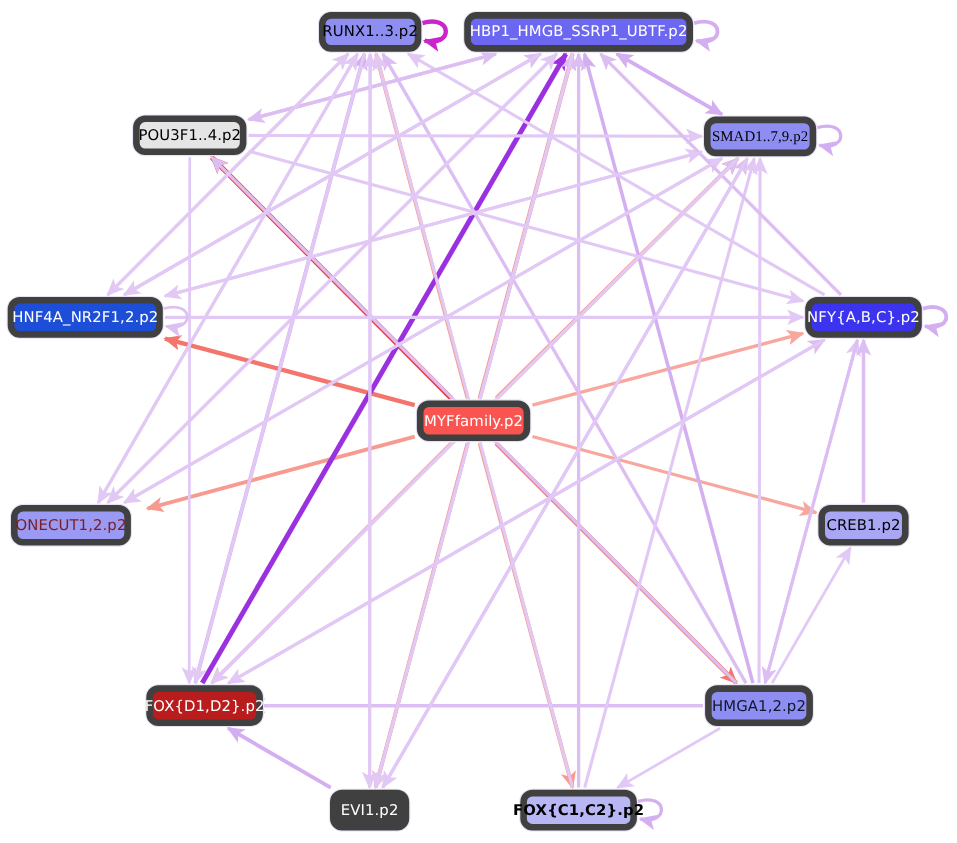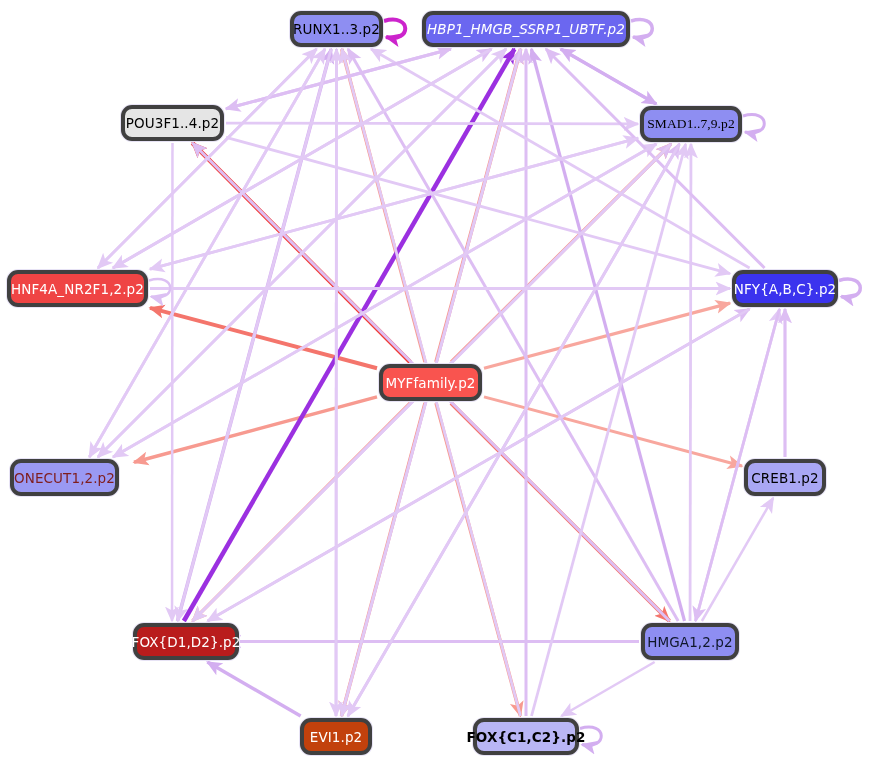--- a/index.html
+++ b/index.html
@@ -19,21 +19,21 @@
     position: absolute;
     left: 0;
     top: 0;
     width: 870px;
     height: 766px;
   }
   .node {
     position: absolute;
     box-sizing: border-box;
     border-radius: 11px;
-    border: 4px solid #404040;
+    border: 6px solid #404040;
     display: flex;
     align-items: center;
     justify-content: center;
     font-size: 13.5px;
     letter-spacing: 0.1px;
     white-space: nowrap;
     box-shadow: 0 0 0 1px #e7e3f5;
     z-index: 5;
   }
 </style>
@@ -160,50 +160,50 @@
       <path d="M 631 21 C 659 13, 659 43, 633 37" fill="none" stroke="#d3aef0" stroke-width="3.5" marker-end="url(#ah7)"></path>
       <path d="M 743 116 C 771 108, 771 138, 745 132" fill="none" stroke="#d3aef0" stroke-width="3" marker-end="url(#ah12)"></path>
       <path d="M 149 280.5 C 177 272.5, 177 302.5, 151 296.5" fill="none" stroke="#dcc0f3" stroke-width="2.5" marker-end="url(#ah16)"></path>
       <path d="M 839 280.5 C 867 272.5, 867 302.5, 841 296.5" fill="none" stroke="#d3aef0" stroke-width="3.5" marker-end="url(#ah7)"></path>
       <path d="M 580 728.5 C 608 720.5, 608 750.5, 582 744.5" fill="none" stroke="#d3aef0" stroke-width="3" marker-end="url(#ah12)"></path>
     </svg>
   <div id="node-layer">
       <div class="node" style="left: 290px; top: 11px; width: 93px; height: 36px; background: rgb(142, 142, 242); color: rgb(0, 0, 0);">
         <span>RUNX1..3.p2</span>
       </div>
-      <div class="node" style="left: 422px; top: 11px; width: 208px; height: 36px; background: rgb(107, 103, 240); color: rgb(255, 255, 255); font-style: italic;">
+      <div class="node" style="left: 422px; top: 11px; width: 208px; height: 36px; background: rgb(107, 103, 240); color: rgb(255, 255, 255);">
         <span>HBP1_HMGB_SSRP1_UBTF.p2</span>
       </div>
       <div class="node" style="left: 121px; top: 105px; width: 103px; height: 36px; background: #e5e5e5; color: rgb(0, 0, 0);">
         <span>POU3F1..4.p2</span>
       </div>
       <div class="node" style="left: 640px; top: 106px; width: 102px; height: 36px; background: rgb(142, 142, 242); color: rgb(0, 0, 0); font-family: Liberation Serif, serif;">
         <span>SMAD1..7,9.p2</span>
       </div>
-      <div class="node" style="left: 7px; top: 270px; width: 141px; height: 37px; background: #ef4444; color: rgb(255, 255, 255);">
+      <div class="node" style="left: 7px; top: 270px; width: 141px; height: 37px; background: #1d4ed8; color: rgb(255, 255, 255);">
         <span>HNF4A_NR2F1,2.p2</span>
       </div>
       <div class="node" style="left: 732px; top: 270px; width: 106px; height: 37px; background: rgb(59, 51, 238); color: rgb(255, 255, 255);">
         <span>NFY{A,B,C}.p2</span>
       </div>
       <div class="node" style="left: 379px; top: 364px; width: 103px; height: 37px; background: rgb(249, 84, 79); color: rgb(255, 255, 255);">
         <span>MYFfamily.p2</span>
       </div>
       <div class="node" style="left: 10px; top: 459px; width: 109px; height: 37px; background: rgb(154, 153, 243); color: #7f1d1d;">
         <span>ONECUT1,2.p2</span>
       </div>
       <div class="node" style="left: 744px; top: 459px; width: 82px; height: 37px; background: rgb(169, 167, 244); color: rgb(0, 0, 0);">
         <span>CREB1.p2</span>
       </div>
       <div class="node" style="left: 133px; top: 623px; width: 106px; height: 37px; background: #b91c1c; color: rgb(255, 255, 255);">
         <span>FOX{D1,D2}.p2</span>
       </div>
       <div class="node" style="left: 641px; top: 623px; width: 98px; height: 37px; background: rgb(142, 142, 242); color: #0f172a;">
         <span>HMGA1,2.p2</span>
       </div>
-      <div class="node" style="left: 300px; top: 718px; width: 72px; height: 37px; background: #c2410c; color: rgb(255, 255, 255);">
+      <div class="node" style="left: 300px; top: 718px; width: 72px; height: 37px; background: #404040; color: rgb(255, 255, 255);">
         <span>EVI1.p2</span>
       </div>
       <div class="node" style="left: 473px; top: 718px; width: 106px; height: 37px; background: rgb(185, 182, 245); color: rgb(0, 0, 0); font-weight: bold;">
         <span>FOX{C1,C2}.p2</span>
       </div>
     </div>
 </div>
 
 </body></html>

